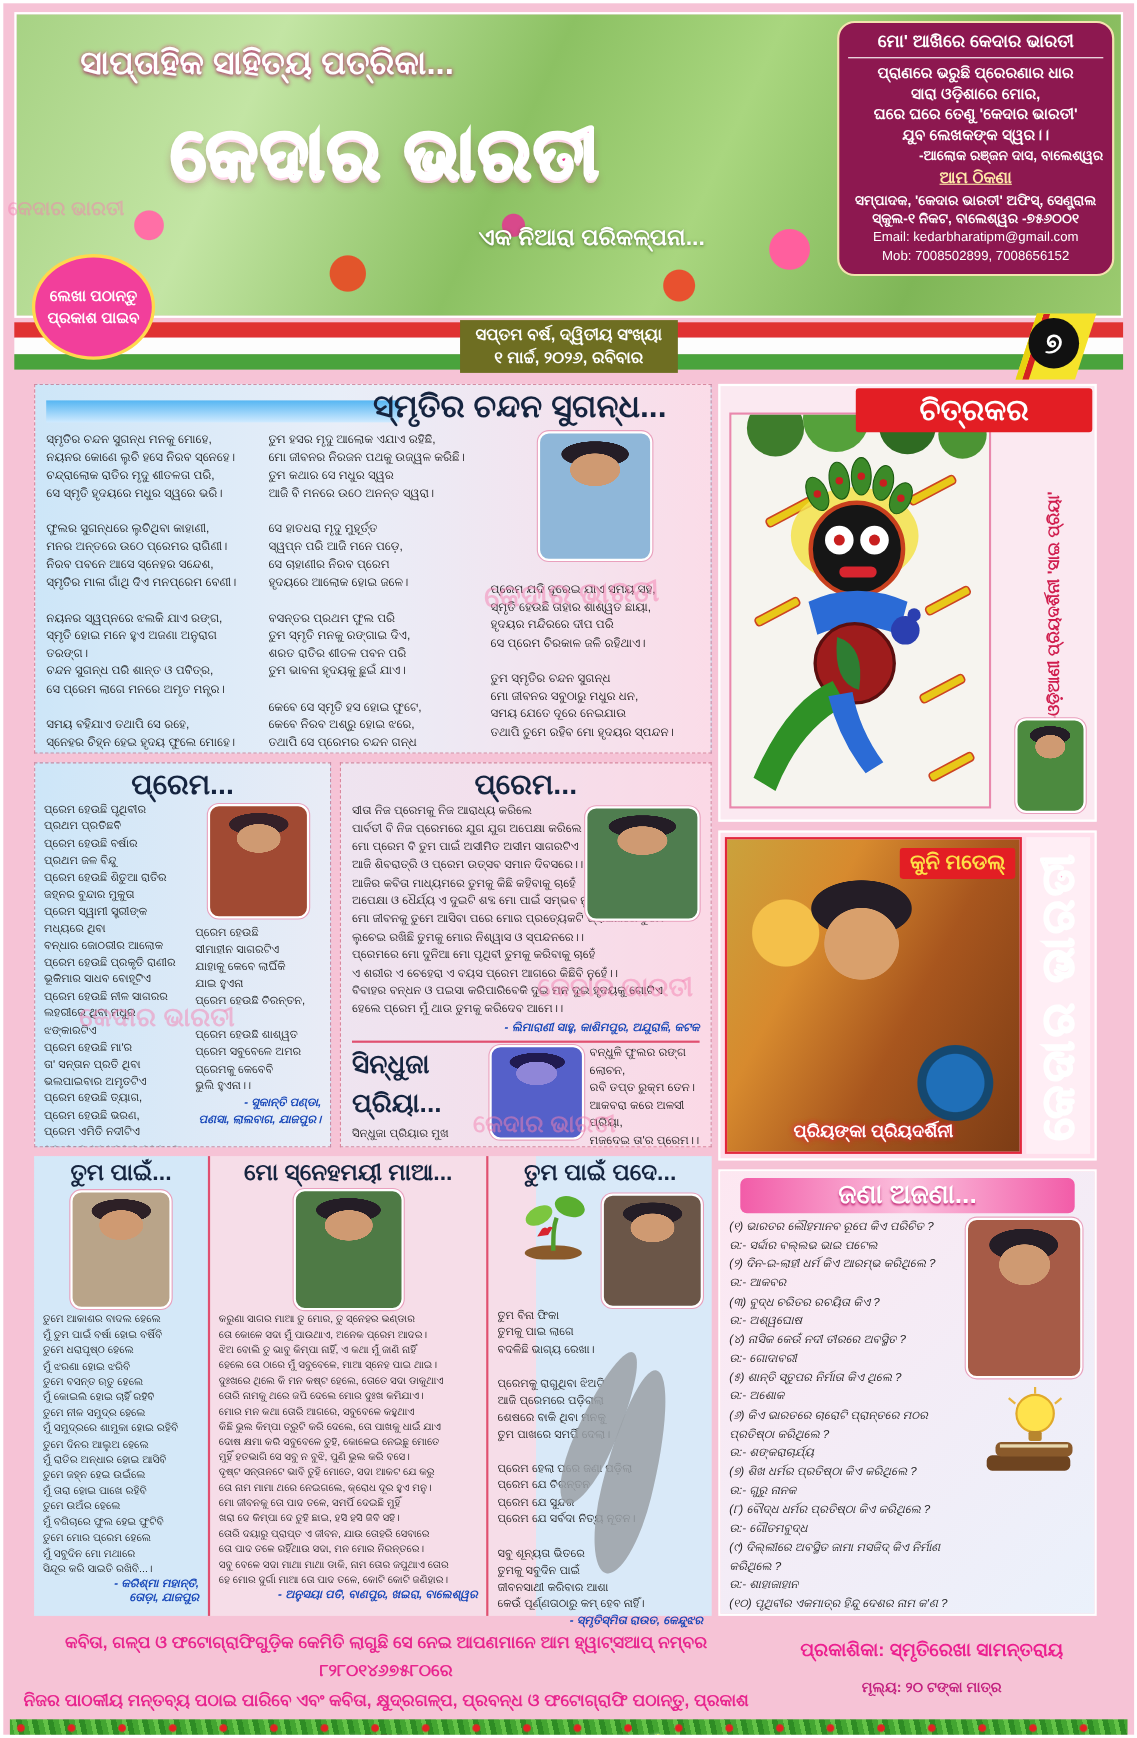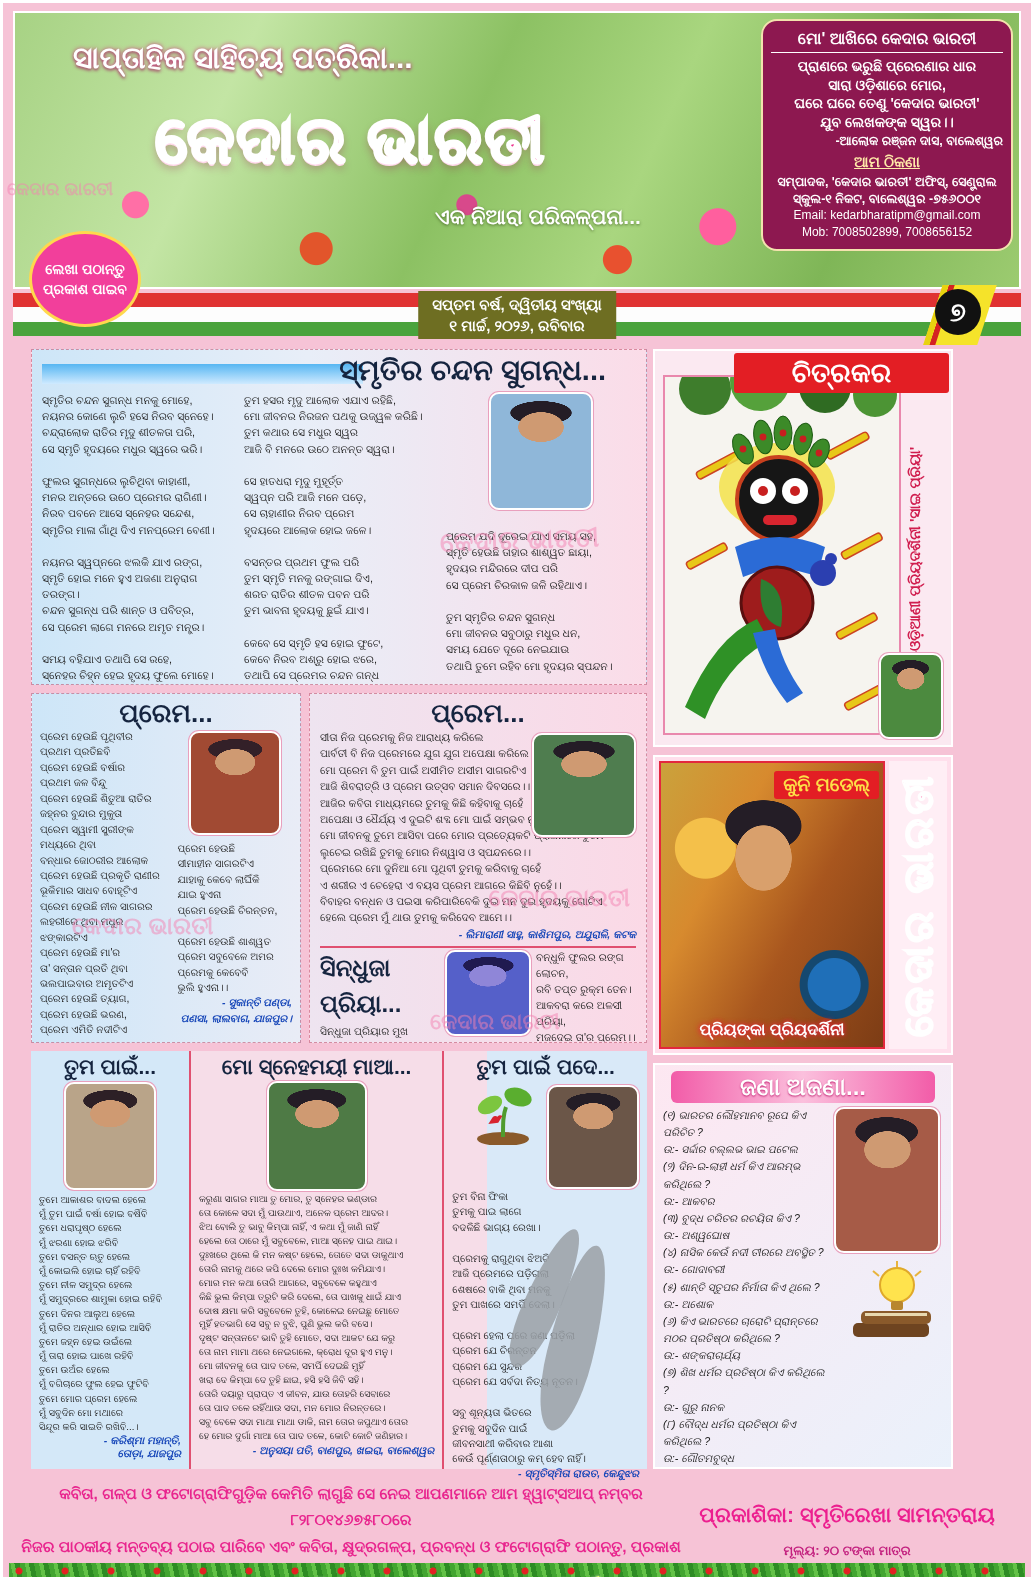--- a/index.html
+++ b/index.html
@@ -43,21 +43,21 @@
   .band .s3{position:absolute;top:31px;left:0;right:0;height:14px;background:#4aa33c;}
   .issue-box{position:absolute;left:50%;top:0;transform:translateX(-50%);background:#6e6e22;color:#fff;
     font-size:15px;font-weight:bold;text-align:center;padding:3px 14px;line-height:1.4;white-space:pre-line;}
   .ribbon{position:absolute;right:34px;top:-6px;width:54px;height:60px;background:#f5e32a;transform:skewX(-18deg);
     border-left:6px solid #e8d210;box-shadow:inset 6px 0 0 #d42222;}
   .page-num{position:absolute;right:40px;top:-2px;width:46px;height:46px;border-radius:50%;background:#111;
     color:#fff;font-size:26px;font-weight:bold;display:flex;align-items:center;justify-content:center;z-index:5;}
   
   .content{display:flex;gap:6px;padding:10px 18px 0;}
   .col-left{width:616px;display:flex;flex-direction:column;gap:8px;}
-  .col-right{width:300px;display:flex;flex-direction:column;gap:8px;}
+  .col-right{width:344px;display:flex;flex-direction:column;gap:8px;}
   .sec{border:1px dashed rgba(190,70,100,.55);position:relative;overflow:hidden;}
   .stz{white-space:pre-line;}
   .author{color:#1646b8;font-style:italic;font-weight:bold;font-size:10.5px;text-align:right;white-space:pre-line;}
   .wm{position:absolute;color:rgba(243,130,178,.5);font-weight:bold;pointer-events:none;}
   
   .photo{border-radius:10px;border:2px solid #fff;box-shadow:0 0 0 1px #e9a0bd;overflow:hidden;position:relative;
     background-color:var(--pbg,#9fb8a6);
     background-image:
       radial-gradient(closest-side at 50% 30%, var(--skin,#cf9a72) 0 98%, transparent),
       radial-gradient(closest-side at 50% 20%, var(--hair,#241d26) 0 98%, transparent),
@@ -142,21 +142,21 @@
     text-shadow:0 1px 2px #c02070;}
   .quiz-body{display:flex;gap:6px;}
   .qa{flex:1;font-size:10.6px;line-height:1.62;white-space:pre-line;font-style:italic;}
   .quiz-side{width:112px;display:flex;flex-direction:column;gap:8px;align-items:center;}
   .ph-quiz{width:106px;height:146px;--shirt:#cfd3da;--pbg:#a65b47;}
   
   .footer{position:relative;margin-top:8px;height:128px;}
   .foot-main{display:flex;padding:4px 8px 0;}
   .foot-left{width:660px;color:#e8258e;font-weight:bold;font-size:15.5px;text-align:center;line-height:1.7;white-space:pre-line;}
   .foot-right{flex:1;text-align:center;}
-  .publisher{color:#ec1f8f;font-weight:bold;font-size:21px;margin-top:22px;}
+  .publisher{color:#ec1f8f;font-weight:bold;font-size:17px;margin-top:9px;}
   .price{color:#c3217f;font-weight:bold;font-size:13px;margin-top:16px;position:relative;z-index:4;}
   .grass{position:absolute;left:-4px;right:-4px;bottom:0;height:42px;
     background-image:
       radial-gradient(circle at 10px 8px, #e32222 0 3px, transparent 4px),
       repeating-linear-gradient(78deg,#2e8c24 0 5px,#43a531 5px 10px,#63c247 10px 14px);
     background-size:46px 20px,auto;}
   .disclaimer{position:absolute;left:40px;bottom:12px;color:#eaff6a;font-weight:bold;font-size:13px;
     text-shadow:0 0 3px #fff,0 0 5px #2e8c24;z-index:4;}
 </style>
 </head>

